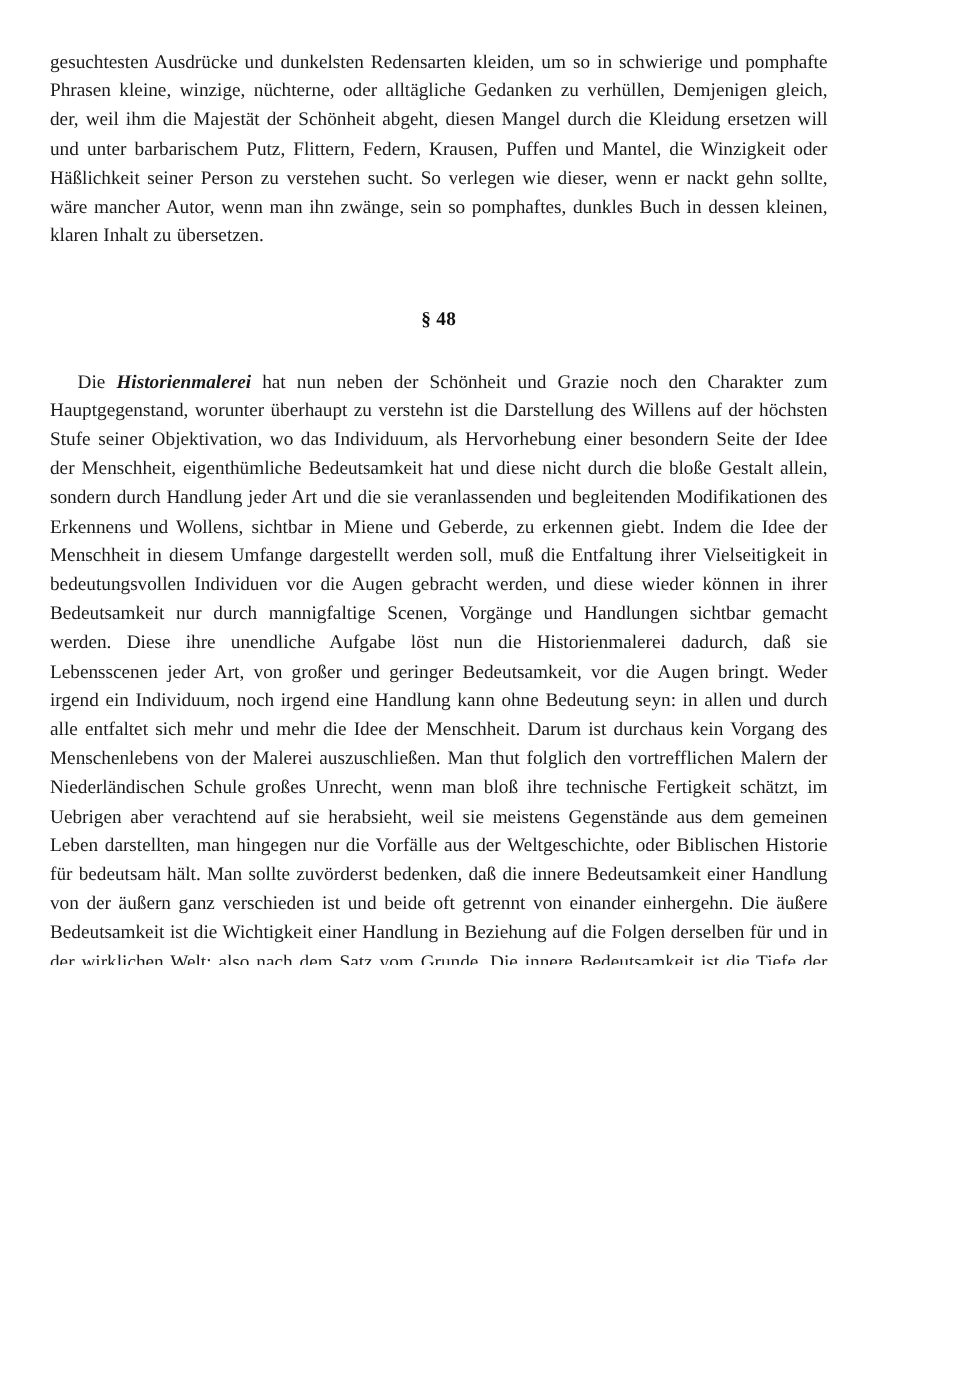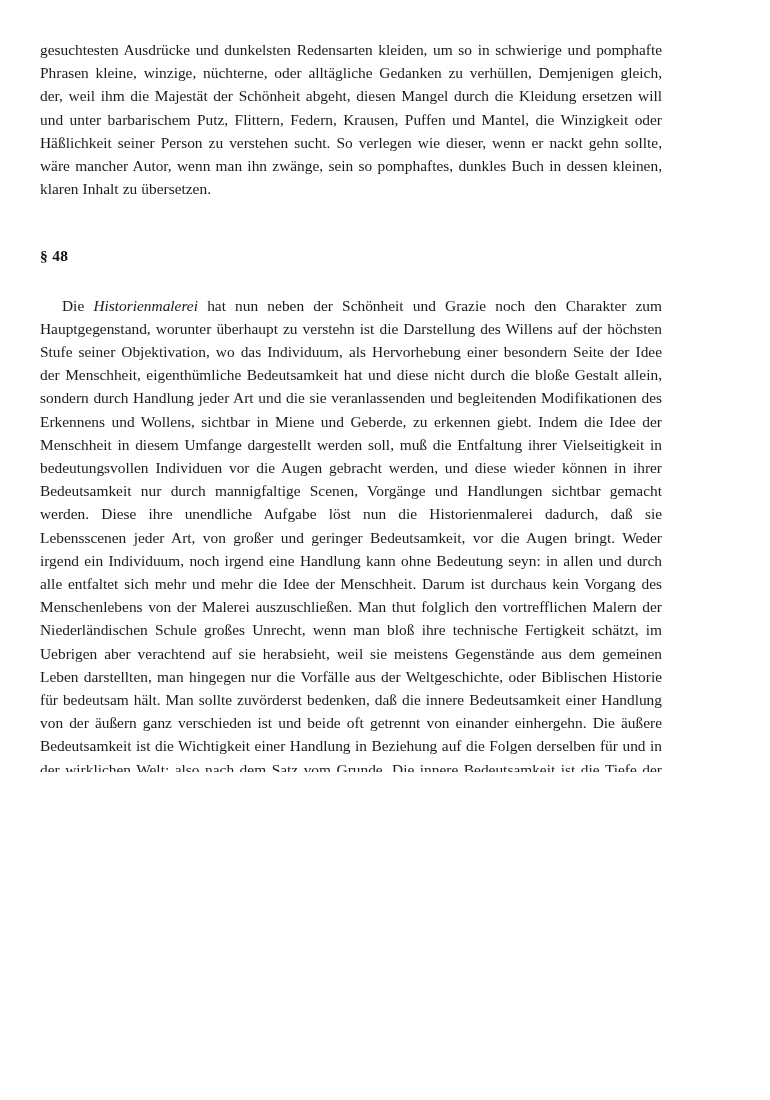--- a/index.html
+++ b/index.html
@@ -34,27 +34,29 @@
     word-spacing: 0.02em;
   }
   .para-opening {
     text-indent: 0;
   }
   .para-body {
     text-indent: 22px;
   }
   .para em {
     font-style: italic;
+    font-weight: bold;
   }
   .section-heading {
     margin: 0;
     padding: 0;
     font-size: 15.4px;
     line-height: 23.2px;
     font-weight: bold;
+    text-align: center;
     color: #101010;
     letter-spacing: 0.02em;
   }
   .spacer-before-heading {
     height: 44px;
   }
   .spacer-after-heading {
     height: 26px;
   }
   .folio {

